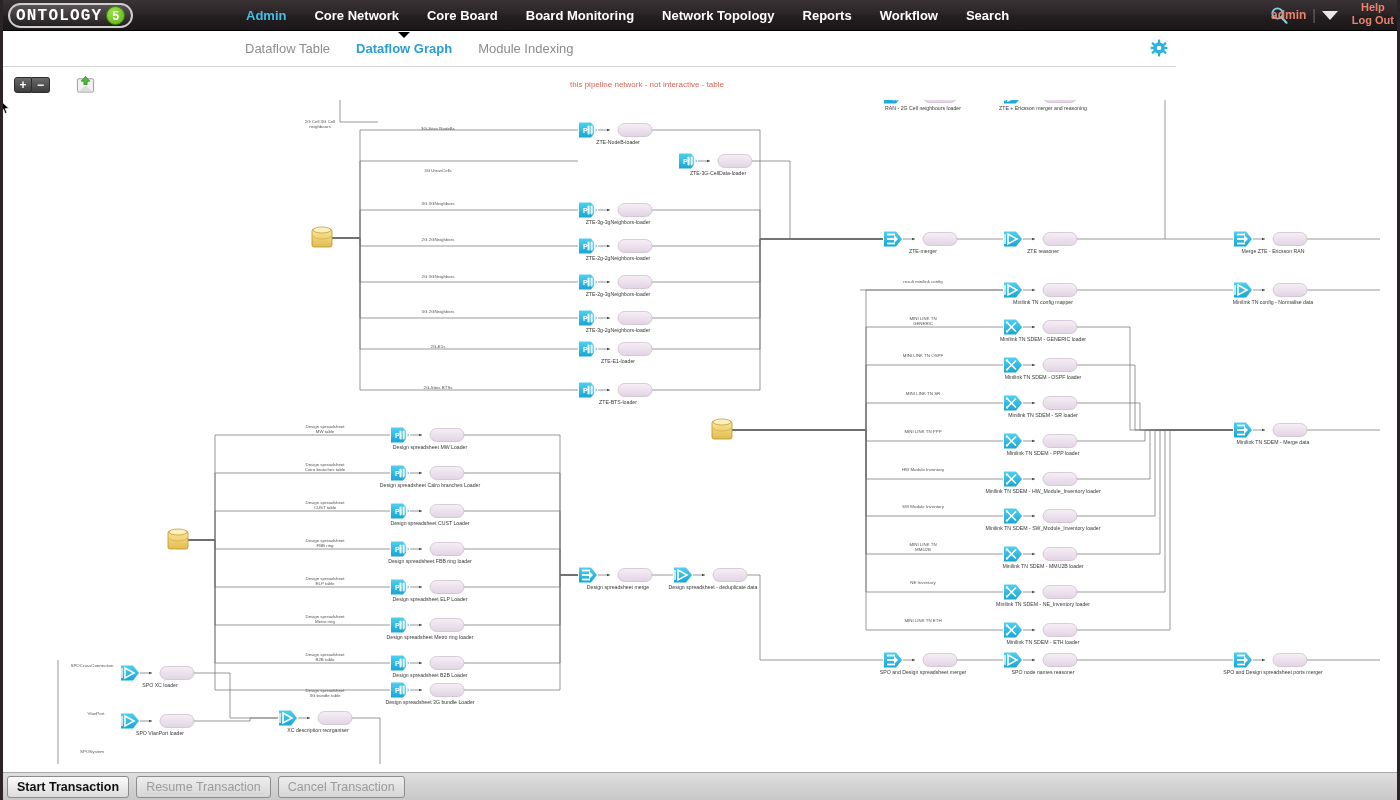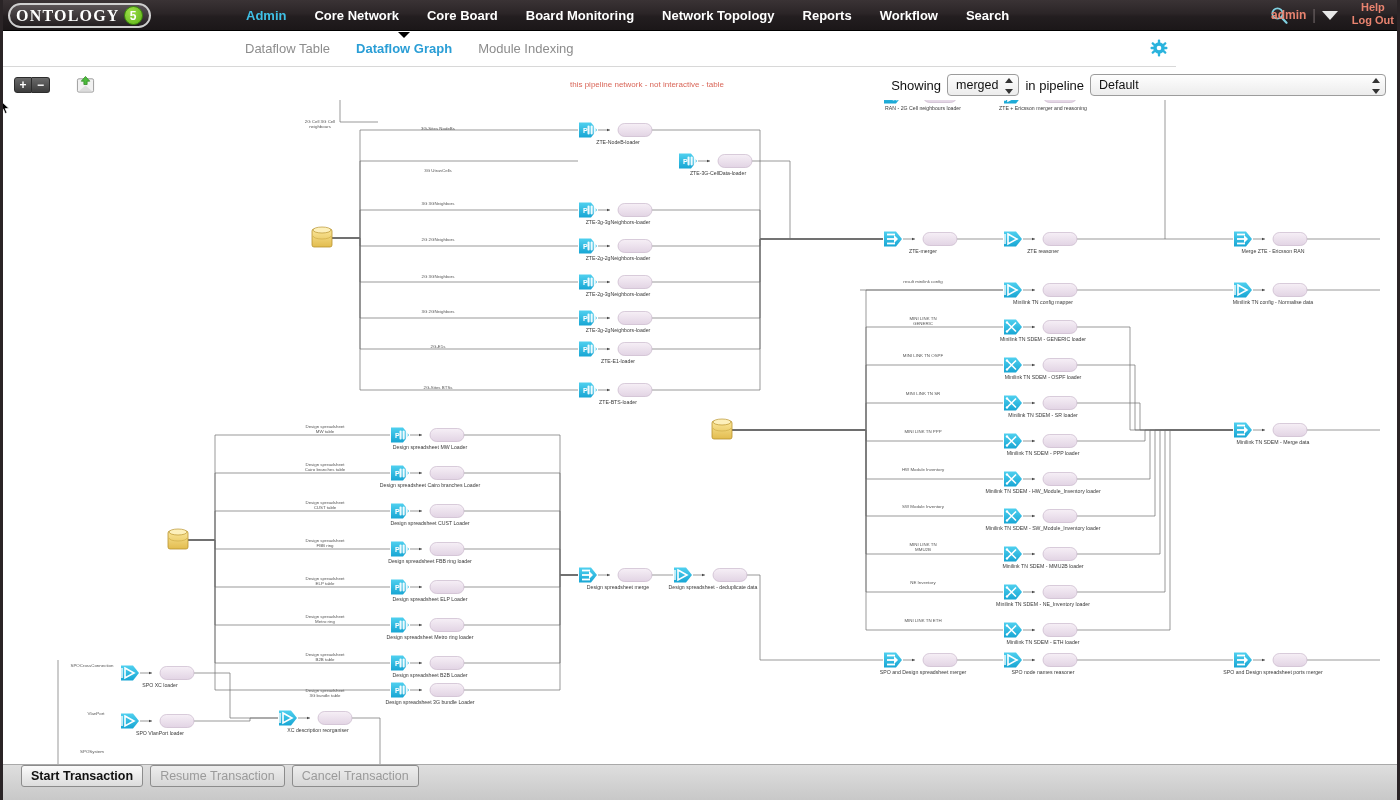--- a/index.html
+++ b/index.html
@@ -20,21 +20,21 @@
   }
   .logo {
     position:absolute; left:8px; top:3px; height:25px;
     display:flex; align-items:center;
     padding:0 6px 0 6px;
     border:2px solid #cfcfcf; border-radius:13px;
     background: linear-gradient(to bottom,#5a5355,#241f21);
   }
   .logo-text {
     color:#ffffff; font-size:16px; font-weight:bold; letter-spacing:1.2px;
-    font-family:Liberation Serif, serif;
+    font-family:Liberation Mono, monospace;
   }
   .logo-badge {
     margin-left:4px; width:19px; height:19px; border-radius:50%;
     background: radial-gradient(circle at 35% 30%, #9ede4a, #5cb415);
     color:#fff; font-size:12px; font-weight:bold;
     display:flex; align-items:center; justify-content:center;
     border:1px solid #3c8b0a;
   }
   .nav { position:absolute; left:232px; top:0; height:31px; display:flex; align-items:center; }
   .nav-item {
@@ -115,23 +115,23 @@
     position:absolute; font-size:5.2px; color:#3a3a3a; white-space:nowrap;
     transform:translateX(-50%); font-family:"Liberation Sans", sans-serif;
   }
   .edgelabel {
     position:absolute; font-size:4.4px; color:#555; text-align:center; line-height:5.4px;
     transform:translateX(-50%); width:44px; font-family:"Liberation Sans", sans-serif;
   }
 
   
   .footer {
-    position:absolute; left:0; bottom:0; width:1400px; height:36px;
+    position:absolute; left:0; bottom:0; width:1400px; height:28px;
     background:linear-gradient(to bottom,#dedede,#c8c8c8);
-    border-top:1px solid #a9a9a9; display:flex; align-items:flex-start; padding-left:21px;
+    border-top:1px solid #a9a9a9; display:flex; align-items:center; padding-left:7px;
   }
   .tbtn {
     height:22px; padding:0 9px; margin-right:7px;
     border:1px solid #8c8c8c; border-radius:3px;
     background:linear-gradient(to bottom,#fbfbfb,#dcdcdc);
     font-size:12.5px; color:#111; cursor:pointer; font-weight:bold;
     display:flex; align-items:center;
   }
   .tbtn.disabled { color:#9b9b9b; cursor:default; font-weight:normal;
     background:linear-gradient(to bottom,#eeeeee,#d6d6d6); }
@@ -198,38 +198,20 @@
     <div class="zoom-group">
       <div class="zoom-btn">+</div>
       <div class="zoom-btn">−</div>
     </div>
     <svg class="export-icon" viewBox="0 0 20 20">
       <rect x="1.5" y="4" width="17" height="14" rx="1.5" fill="#f1f1f1" stroke="#9a9a9a" stroke-width="1"></rect>
       <path d="M3 17 L10 11 L17 17 Z" fill="#dcdcdc"></path>
       <path d="M10 1.5 L14.5 6.5 L11.7 6.5 L11.7 10 L8.3 10 L8.3 6.5 L5.5 6.5 Z" fill="#4cbb3c" stroke="#2f8a22" stroke-width="0.8" stroke-linejoin="round"></path>
     </svg>
 
-    <div class="showing-ctrl">
-      <span class="showing-label">Showing</span>
-      <div class="sel">
-        <span>merged</span>
-        <span class="spin">
-            <i class="up"></i>
-            <i class="dn"></i>
-          </span>
-      </div>
-      <span class="mid-label">in pipeline</span>
-      <div class="sel wide">
-        <span>Default</span>
-        <span class="spin">
-            <i class="up"></i>
-            <i class="dn"></i>
-          </span>
-      </div>
-    </div>
   </div>
 
   <div class="banner-note">this pipeline network - not interactive - table</div>
 
   <div class="canvas">
     <svg id="graph-svg" width="1400" height="664">
       <defs>
         <marker id="arrow" markerWidth="6" markerHeight="6" refX="5" refY="2.2" orient="auto">
           <path d="M0,0 L5,2.2 L0,4.4 z" fill="#4a4a4a"></path>
         </marker>

